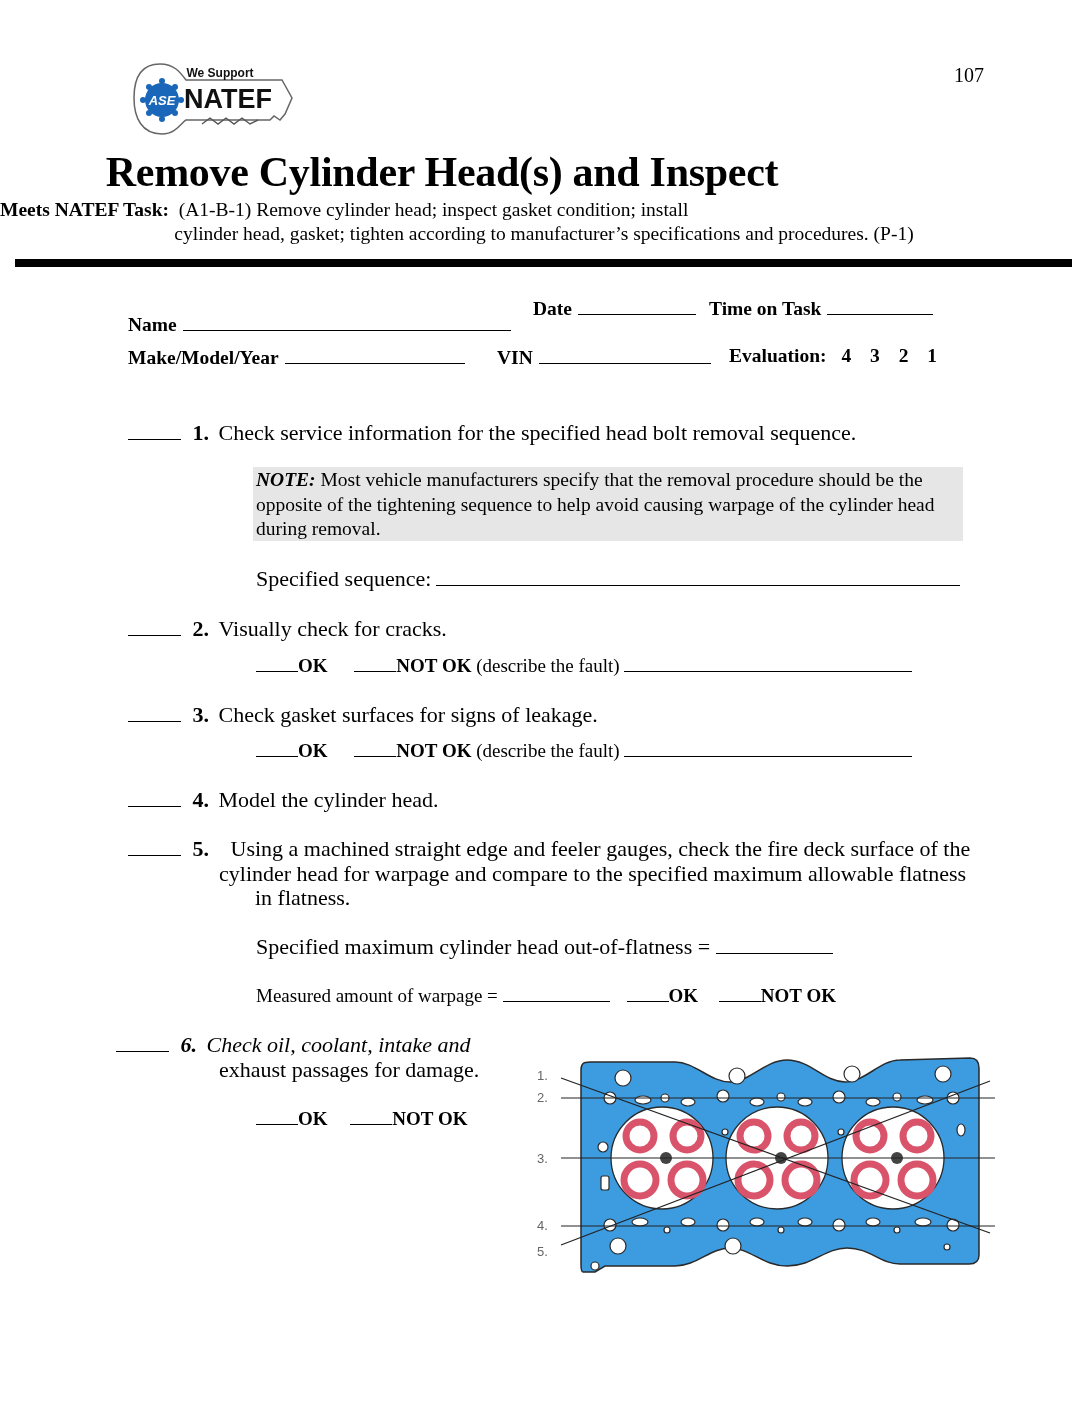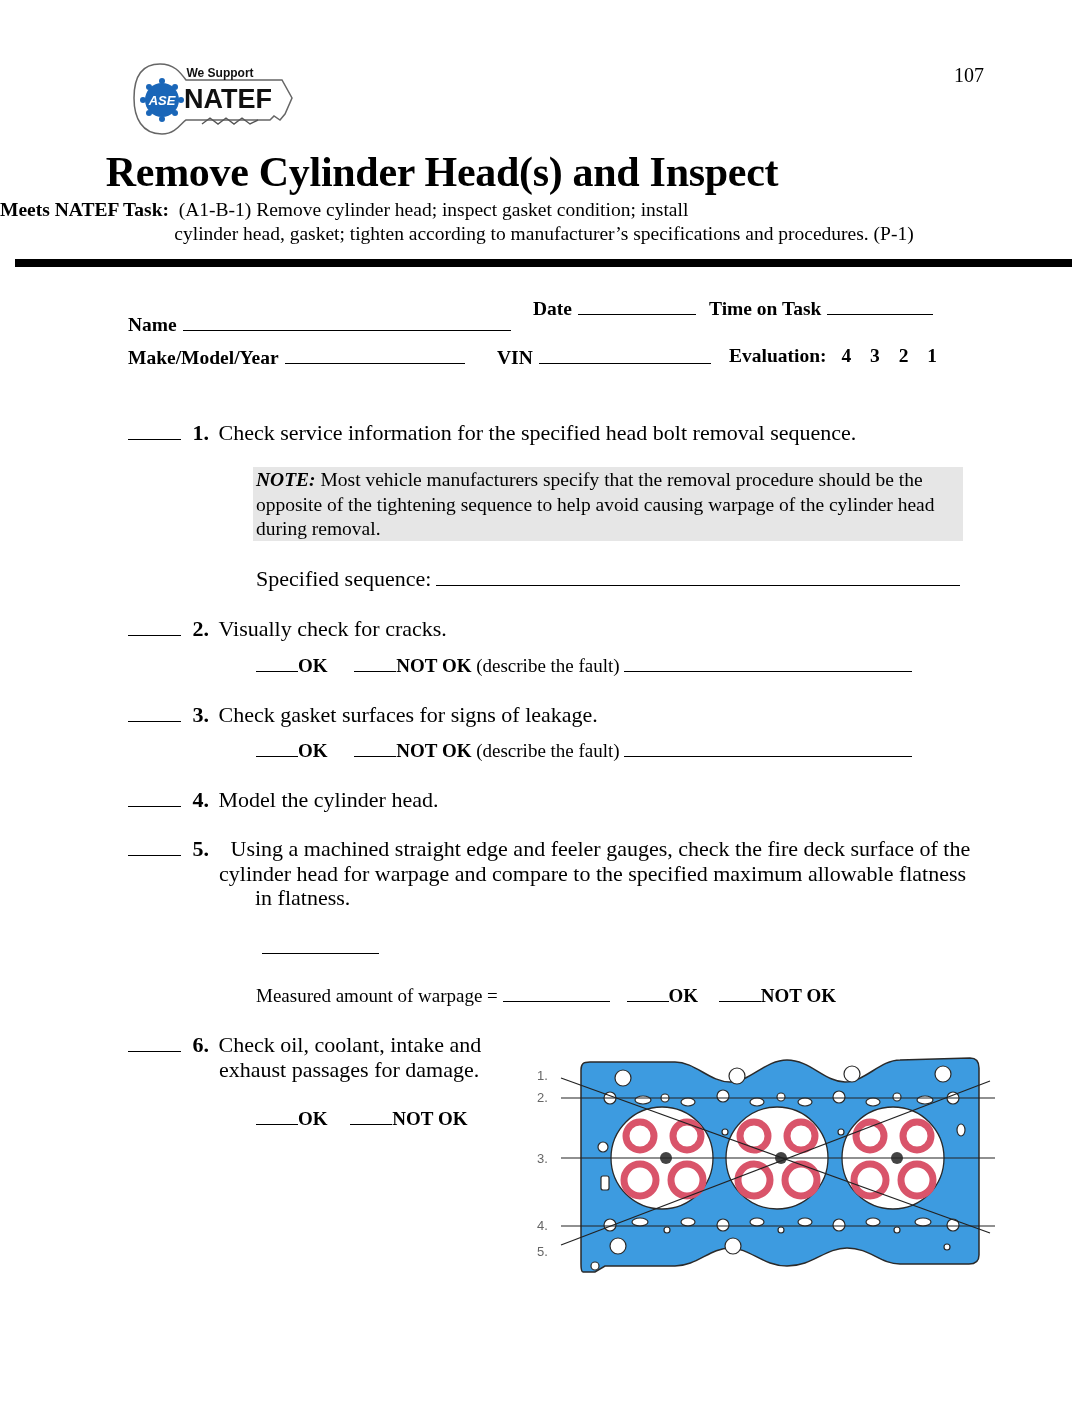--- a/index.html
+++ b/index.html
@@ -140,29 +140,29 @@
 
 <div class="abs step" style="left:128px; top:836px;">
   <span class="blank-check"></span>
   <span class="step-num" style="margin-left:6px;">5.</span>
   <span style="margin-left:16px;">Using a machined straight edge and feeler gauges, check the fire deck surface of the</span>
 </div>
 <div class="abs step" style="left:219px; top:861px;">cylinder head for warpage and compare to the specified maximum allowable flatness</div>
 <div class="abs step" style="left:219px; top:885px;margin-left:36px;">in flatness.</div>
 
 <div class="abs step" style="left:256px; top:934px;">
-  <span class="ul" style="width:117px; margin-left:6px;"></span>
+  <span>Specified maximum cylinder head out-of-flatness =</span><span class="ul" style="width:117px; margin-left:6px;"></span>
 </div>
 <div class="abs okline" style="left:256px; top:983px;">
   <span>Measured amount of warpage =</span><span class="ul" style="width:107px; margin-left:5px;"></span>
   <span class="short" style="margin-left:12px;"></span><b>OK</b>
   <span class="short" style="margin-left:16px;"></span><b>NOT OK</b>
 </div>
 
-<div class="abs step" style="left:128px; top:1032px;">
+<div class="abs step" style="left:116px; top:1032px;font-style:italic;">
   <span class="blank-check"></span>
   <span class="step-num" style="margin-left:6px;">6.</span>
   <span style="margin-left:4px;">Check oil, coolant, intake and</span>
 </div>
 <div class="abs step" style="left:219px; top:1057px;">exhaust passages for damage.</div>
 <div class="abs okline" style="left:256px; top:1106px;">
   <span class="short"></span><b>OK</b>
   <span class="short" style="margin-left:18px;"></span><b>NOT OK</b>
 </div>
 

